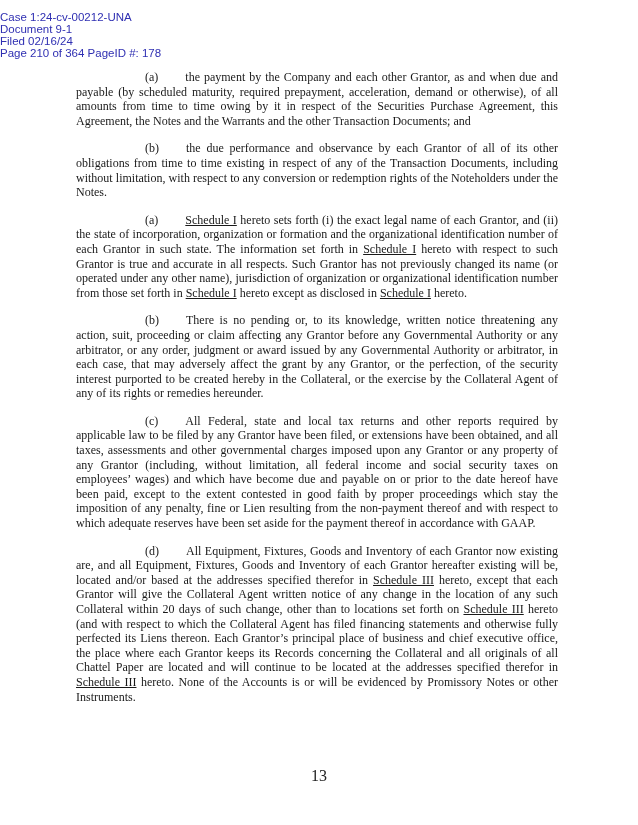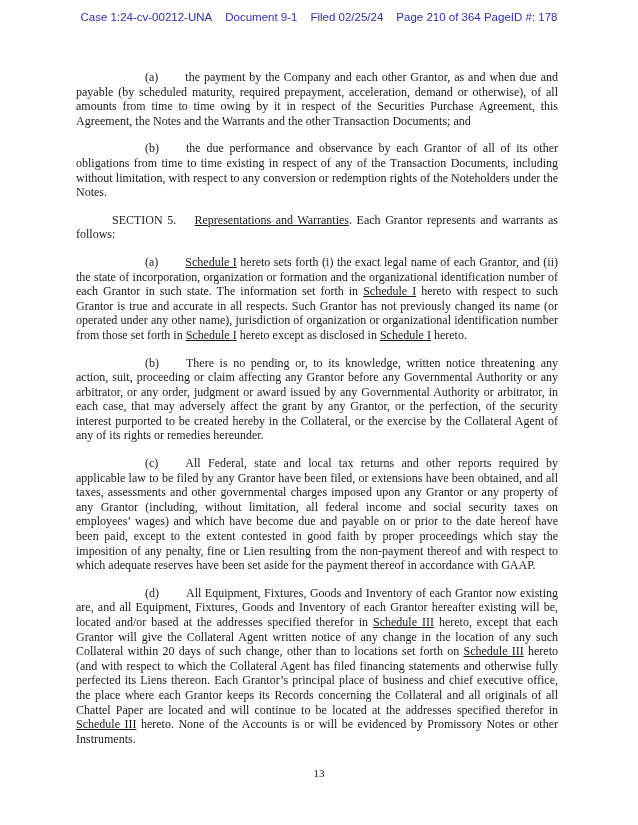--- a/index.html
+++ b/index.html
@@ -53,41 +53,40 @@
   }
   .u {
     text-decoration: underline;
   }
   .page-number {
     position: absolute;
     top: 767px;
     left: 0;
     right: 0;
     text-align: center;
-    font-size: 11px;
+    font-size: 16px;
     color: #222222;
     font-family: "Liberation Serif", serif;
   }
 </style>
 </head>
 <body>
 
 <div class="page">
 
-  <div class="case-header" style="color: rgb(47, 47, 178);">
+  <div class="case-header" style="color: rgb(47, 47, 178); flex-direction: column;">
     <span>Case 1:24-cv-00212-UNA</span>
     <span>Document 9-1</span>
-    <span>Filed 02/25/24</span>
+    <span>Filed 02/16/24</span>
     <span>Page 210 of 364 PageID #: 178</span>
   </div>
 
   <div class="doc-body">
       <p class="para sub"><span class="plabel">(a)</span><span class="ptab"></span><span class="ptext"><span>the payment by the Company and each other Grantor, as and when due and payable (by scheduled maturity, required prepayment, acceleration, demand or otherwise), of all amounts from time to time owing by it in respect of the Securities Purchase Agreement, this Agreement, the Notes and the Warrants and the other Transaction Documents; and</span></span></p>
       <p class="para sub"><span class="plabel">(b)</span><span class="ptab"></span><span class="ptext"><span>the due performance and observance by each Grantor of all of its other obligations from time to time existing in respect of any of the Transaction Documents, including without limitation, with respect to any conversion or redemption rights of the Noteholders under the Notes.</span></span></p>
-      <p class="para section"><span class="ptext"><span>SECTION 5.&nbsp;&nbsp;&nbsp; </span><span class="u">Representations and Warranties</span><span>. Each Grantor represents and warrants as follows:</span></span></p>
       <p class="para sub"><span class="plabel">(a)</span><span class="ptab"></span><span class="ptext"><span class="u">Schedule I</span><span> hereto sets forth (i) the exact legal name of each Grantor, and (ii) the state of incorporation, organization or formation and the organizational identification number of each Grantor in such state. The information set forth in </span><span class="u">Schedule I</span><span> hereto with respect to such Grantor is true and accurate in all respects. Such Grantor has not previously changed its name (or operated under any other name), jurisdiction of organization or organizational identification number from those set forth in </span><span class="u">Schedule I</span><span> hereto except as disclosed in </span><span class="u">Schedule I</span><span> hereto.</span></span></p>
       <p class="para sub"><span class="plabel">(b)</span><span class="ptab"></span><span class="ptext"><span>There is no pending or, to its knowledge, written notice threatening any action, suit, proceeding or claim affecting any Grantor before any Governmental Authority or any arbitrator, or any order, judgment or award issued by any Governmental Authority or arbitrator, in each case, that may adversely affect the grant by any Grantor, or the perfection, of the security interest purported to be created hereby in the Collateral, or the exercise by the Collateral Agent of any of its rights or remedies hereunder.</span></span></p>
       <p class="para sub"><span class="plabel">(c)</span><span class="ptab"></span><span class="ptext"><span>All Federal, state and local tax returns and other reports required by applicable law to be filed by any Grantor have been filed, or extensions have been obtained, and all taxes, assessments and other governmental charges imposed upon any Grantor or any property of any Grantor (including, without limitation, all federal income and social security taxes on employees’ wages) and which have become due and payable on or prior to the date hereof have been paid, except to the extent contested in good faith by proper proceedings which stay the imposition of any penalty, fine or Lien resulting from the non-payment thereof and with respect to which adequate reserves have been set aside for the payment thereof in accordance with GAAP.</span></span></p>
       <p class="para sub"><span class="plabel">(d)</span><span class="ptab"></span><span class="ptext"><span>All Equipment, Fixtures, Goods and Inventory of each Grantor now existing are, and all Equipment, Fixtures, Goods and Inventory of each Grantor hereafter existing will be, located and/or based at the addresses specified therefor in </span><span class="u">Schedule III</span><span> hereto, except that each Grantor will give the Collateral Agent written notice of any change in the location of any such Collateral within 20 days of such change, other than to locations set forth on </span><span class="u">Schedule III</span><span> hereto (and with respect to which the Collateral Agent has filed financing statements and otherwise fully perfected its Liens thereon. Each Grantor’s principal place of business and chief executive office, the place where each Grantor keeps its Records concerning the Collateral and all originals of all Chattel Paper are located and will continue to be located at the addresses specified therefor in </span><span class="u">Schedule III</span><span> hereto. None of the Accounts is or will be evidenced by Promissory Notes or other Instruments.</span></span></p>
     </div>
 
   <div class="page-number">13</div>
 
 </div>
 

